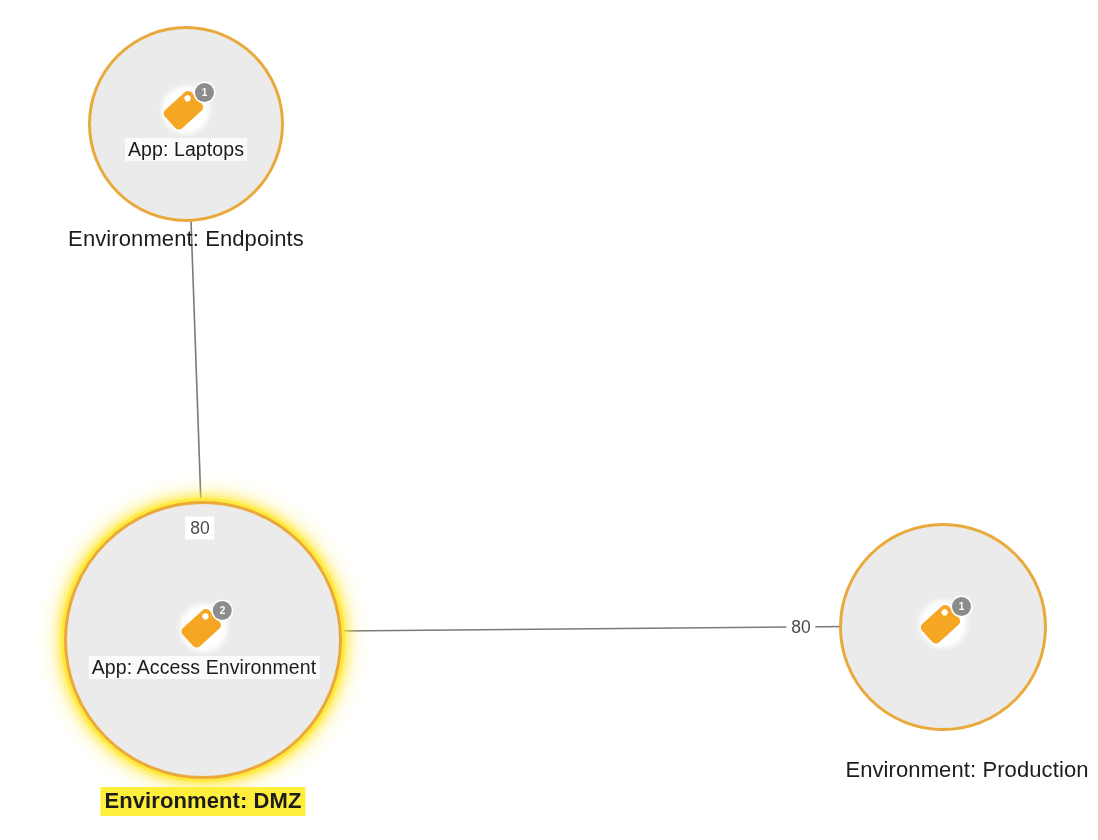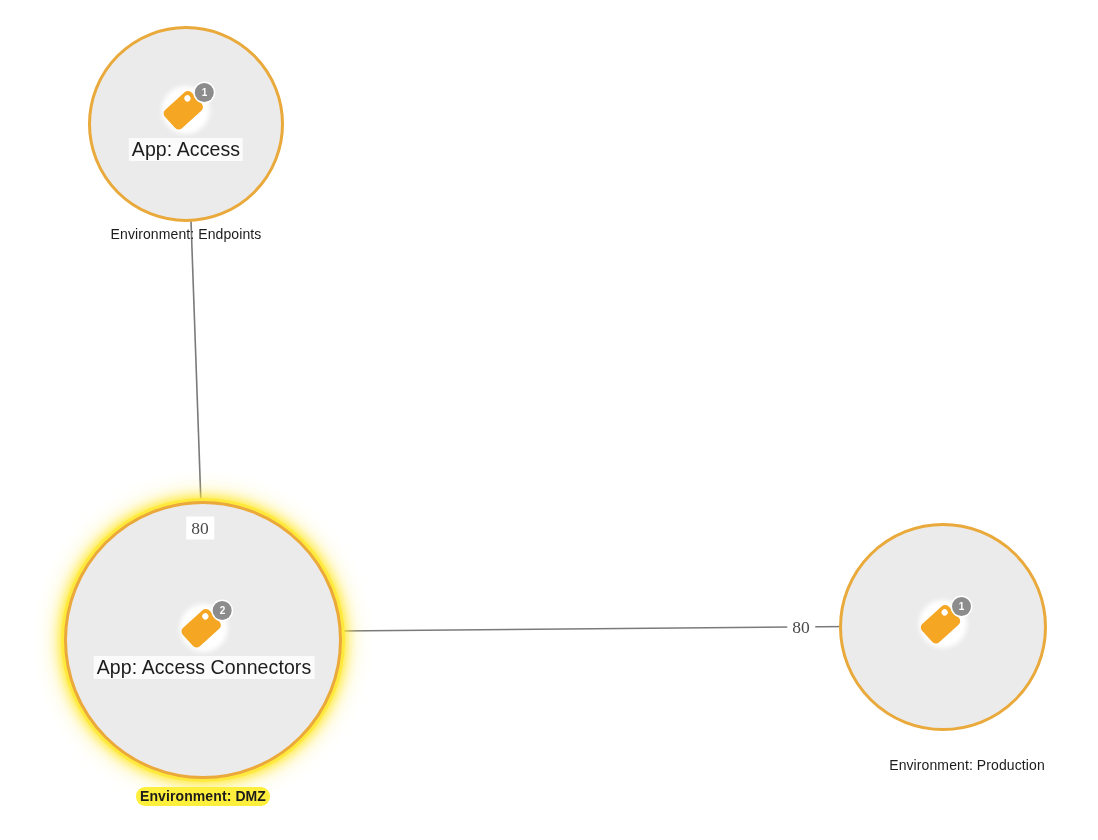--- a/index.html
+++ b/index.html
@@ -41,21 +41,21 @@
     border: 3px solid #eba93c;
     box-shadow:
       0 0 0 3px #ffe93c,
       0 0 10px 5px rgba(255, 231, 45, 0.85),
       0 0 20px 9px rgba(255, 232, 60, 0.45);
   }
 
   
   .group-caption {
     position: absolute;
-    font-size: 14px;
+    font-size: 22px;
     color: #1c1c1c;
     white-space: nowrap;
     letter-spacing: .1px;
     transform: translateX(-50%);
   }
   .group-caption.highlighted {
     font-weight: bold;
     background: #ffef3d;
     padding: 1px 4px 2px 4px;
   }
@@ -115,21 +115,20 @@
 
   
   .edge-label {
     position: absolute;
     transform: translate(-50%, -50%);
     font-size: 17.5px;
     color: #4a4a4a;
     background: #ffffff;
     padding: 1px 5px;
     white-space: nowrap;
-    font-family: Liberation Serif, serif;
   }
 </style>
 </head>
 <body>
 
 <div id="canvas">
 
   <svg id="edge-layer" width="1098" height="840" viewBox="0 0 1098 840">
     <defs>
       <marker id="arrow-head" viewBox="0 0 10 10" refX="9" refY="5" markerWidth="7" markerHeight="7" orient="auto-start-reverse">
@@ -149,43 +148,43 @@
       <div class="tag-halo"></div>
       <svg class="tag-svg" width="54" height="54" viewBox="0 0 54 54">
         <g transform="rotate(-42 27 27)">
           <path d="M 12 13 L 38 13 A 5 5 0 0 1 43 18 L 43 33 A 5 5 0 0 1 38 38
                    L 12 38 A 5 5 0 0 1 7 33 L 7 18 A 5 5 0 0 1 12 13 Z" fill="#f5a623"></path>
           <circle cx="36" cy="19.5" r="3.1" fill="#ffffff"></circle>
         </g>
       </svg>
       <div class="count-badge">1</div>
     </div>
-    <div class="app-label">App: Access</div>
+    <div class="app-label">App: Laptops</div>
   </div>
 
   <div class="group-caption" style="left:186px; top:226px;">Environment: Endpoints</div>
 
   <div class="group-node selected" style="left:64px; top:501px; width:278px; height:278px;"></div>
 
   <div class="app-node" style="left:204px; top:640px;">
     <div class="tag-wrap">
       <div class="tag-halo"></div>
       <svg class="tag-svg" width="54" height="54" viewBox="0 0 54 54">
         <g transform="rotate(-42 27 27)">
           <path d="M 12 13 L 38 13 A 5 5 0 0 1 43 18 L 43 33 A 5 5 0 0 1 38 38
                    L 12 38 A 5 5 0 0 1 7 33 L 7 18 A 5 5 0 0 1 12 13 Z" fill="#f5a623"></path>
           <circle cx="36" cy="19.5" r="3.1" fill="#ffffff"></circle>
         </g>
       </svg>
       <div class="count-badge">2</div>
     </div>
-    <div class="app-label">App: Access Connectors</div>
+    <div class="app-label">App: Access Environment</div>
   </div>
 
-  <div class="group-caption highlighted" style="left:203px; top:787px;border-radius:9px;">Environment: DMZ</div>
+  <div class="group-caption highlighted" style="left:203px; top:787px;">Environment: DMZ</div>
 
   <div class="group-node normal" style="left:839px; top:523px; width:208px; height:208px;"></div>
 
   <div class="app-node" style="left:943px; top:624px;">
     <div class="tag-wrap">
       <div class="tag-halo"></div>
       <svg class="tag-svg" width="54" height="54" viewBox="0 0 54 54">
         <g transform="rotate(-42 27 27)">
           <path d="M 12 13 L 38 13 A 5 5 0 0 1 43 18 L 43 33 A 5 5 0 0 1 38 38
                    L 12 38 A 5 5 0 0 1 7 33 L 7 18 A 5 5 0 0 1 12 13 Z" fill="#f5a623"></path>

